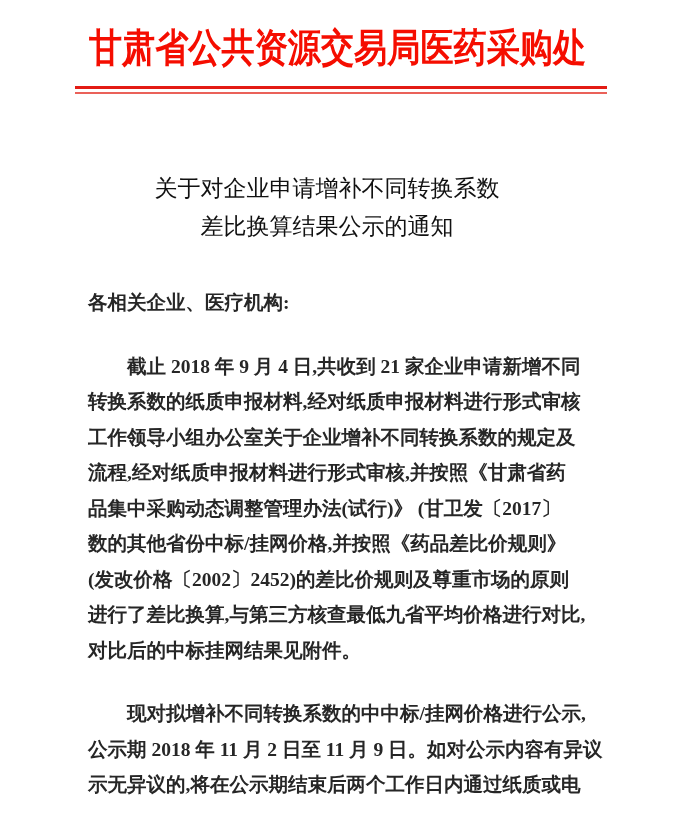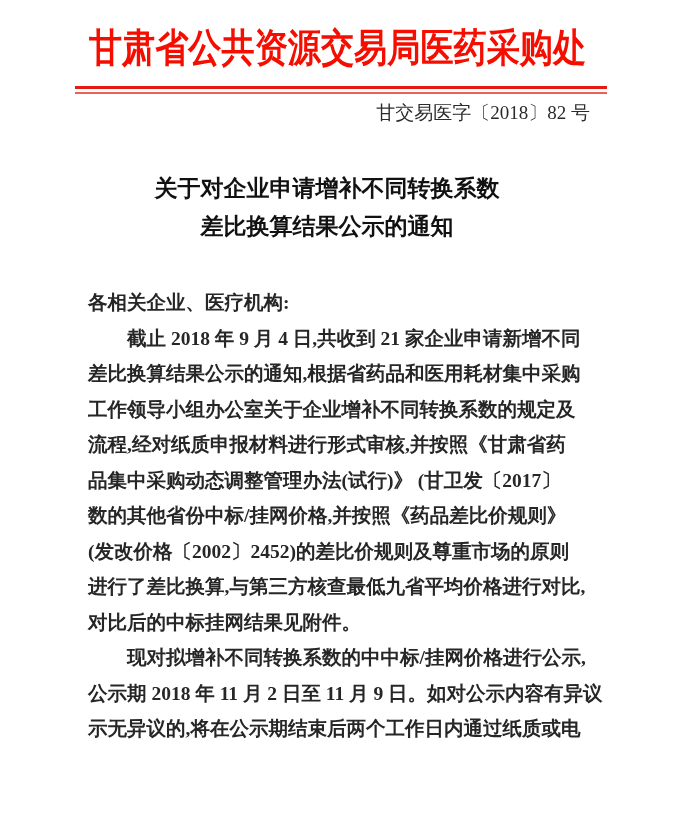--- a/index.html
+++ b/index.html
@@ -59,65 +59,65 @@
     color: #2a2a2a;
     white-space: nowrap;
   }
   
   .doc-title {
     position: absolute;
     top: 170px;
     left: 0;
     width: 654px;
     text-align: center;
-    font-weight: bold;
+    font-weight: normal;
     font-size: 23px;
     line-height: 38px;
     color: #111111;
   }
   
   .body-text {
     position: absolute;
     top: 285px;
     left: 88px;
     width: 512px;
     font-size: 19.5px;
     line-height: 35.5px;
     color: #262626;
   }
   .line {
     white-space: nowrap;
     font-weight: bold;
   }
   .indent {
     text-indent: 39px;
+    margin-top: 28px;
   }
 </style>
 </head>
 <body>
 
 <div class="page">
 
   <div class="org-title">甘肃省公共资源交易局医药采购处</div>
 
   <div class="rule-thick"></div>
   <div class="rule-thin"></div>
 
-  <div class="doc-number">甘交易医字〔2018〕82 号</div>
 
   <div class="doc-title">
     <div>关于对企业申请增补不同转换系数</div>
     <div>差比换算结果公示的通知</div>
   </div>
 
   <div class="body-text">
     <div class="line">各相关企业、医疗机构:</div>
 
     <div class="line indent">截止 2018 年 9 月 4 日,共收到 21 家企业申请新增不同</div>
-    <div class="line">差比换算结果公示的通知,根据省药品和医用耗材集中采购</div>
+    <div class="line">转换系数的纸质申报材料,经对纸质申报材料进行形式审核</div>
     <div class="line">工作领导小组办公室关于企业增补不同转换系数的规定及</div>
     <div class="line">流程,经对纸质申报材料进行形式审核,并按照《甘肃省药</div>
     <div class="line">品集中采购动态调整管理办法(试行)》 (甘卫发〔2017〕</div>
     <div class="line">数的其他省份中标/挂网价格,并按照《药品差比价规则》</div>
     <div class="line">(发改价格〔2002〕2452)的差比价规则及尊重市场的原则</div>
     <div class="line">进行了差比换算,与第三方核查最低九省平均价格进行对比,</div>
     <div class="line">对比后的中标挂网结果见附件。</div>
 
     <div class="line indent">现对拟增补不同转换系数的中中标/挂网价格进行公示,</div>
     <div class="line">公示期 2018 年 11 月 2 日至 11 月 9 日。如对公示内容有异议</div>

